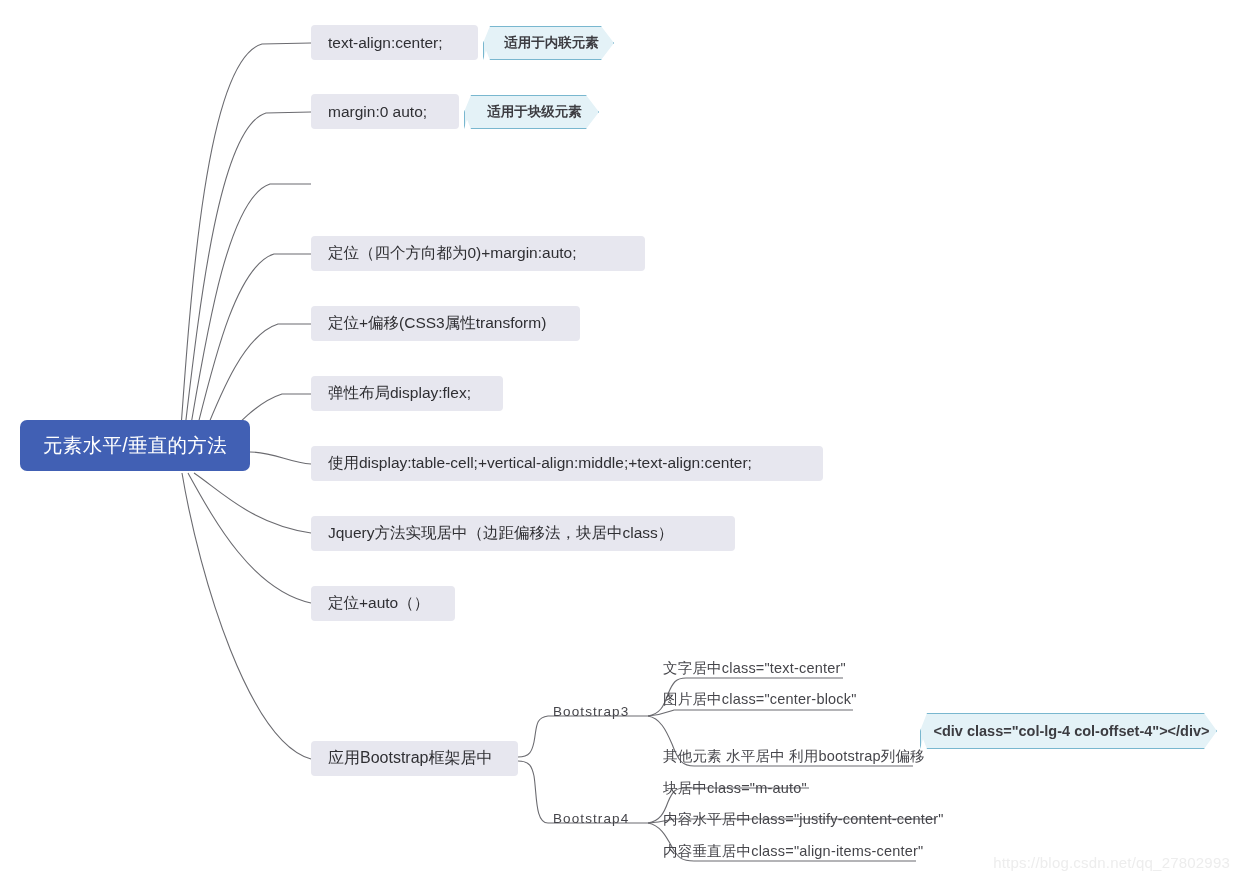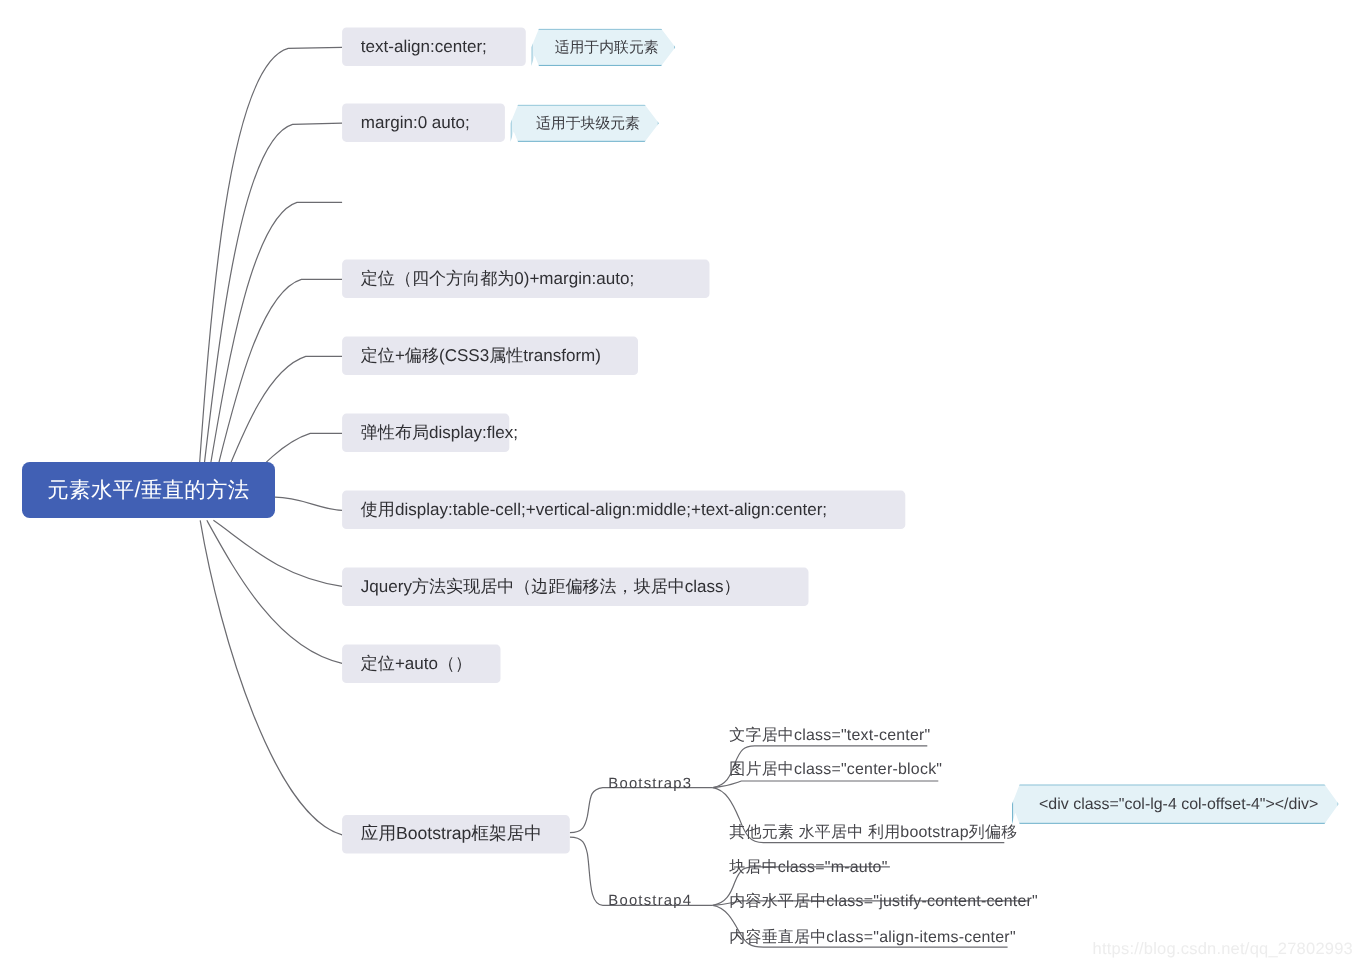--- a/index.html
+++ b/index.html
@@ -81,20 +81,21 @@
     clip-path: polygon(
         0% 50%,
         7px 0%,
         calc(100% - 13px) 0%,
         100% 50%,
         calc(100% - 13px) 100%,
         7px 100%,
         3px 72%,
         0px 100%
     );
+    font-weight: bold;
   }
   .callout.wide {
     font-size: 14.5px;
     height: 36px;
   }
   
   .branch-label {
     position: absolute;
     color: #45454a;
     font-size: 13.5px;
@@ -163,21 +164,21 @@
   </div>
   <div class="topic" style="left:311px; top:94px; width:148px;">
     <span>margin:0 auto;</span>
   </div>
   <div class="topic" style="left:311px; top:236px; width:334px;">
     <span>定位（四个方向都为0)+margin:auto;</span>
   </div>
   <div class="topic" style="left:311px; top:306px; width:269px;">
     <span>定位+偏移(CSS3属性transform)</span>
   </div>
-  <div class="topic" style="left:311px; top:376px; width:152px;">
+  <div class="topic" style="left:311px; top:376px; width:192px;">
     <span>弹性布局display:flex;</span>
   </div>
   <div class="topic" style="left:311px; top:446px; width:512px;">
     <span>使用display:table-cell;+vertical-align:middle;+text-align:center;</span>
   </div>
   <div class="topic" style="left:311px; top:516px; width:424px;">
     <span>Jquery方法实现居中（边距偏移法，块居中class）</span>
   </div>
   <div class="topic" style="left:311px; top:586px; width:144px;">
     <span>定位+auto（）</span>

